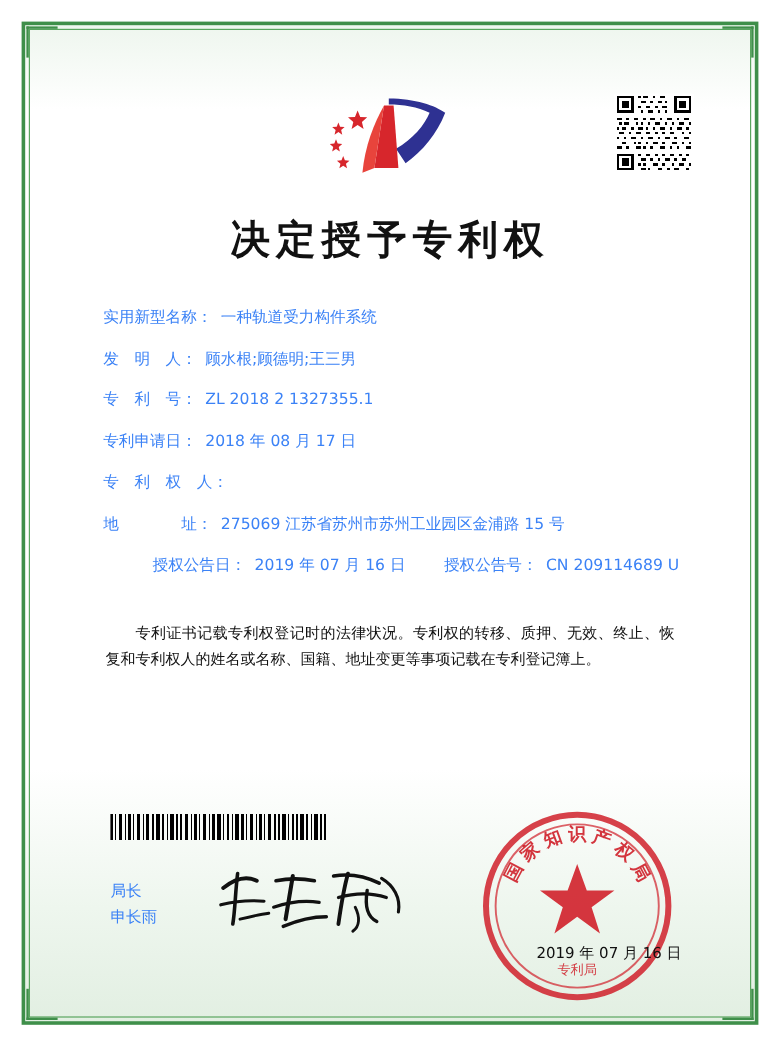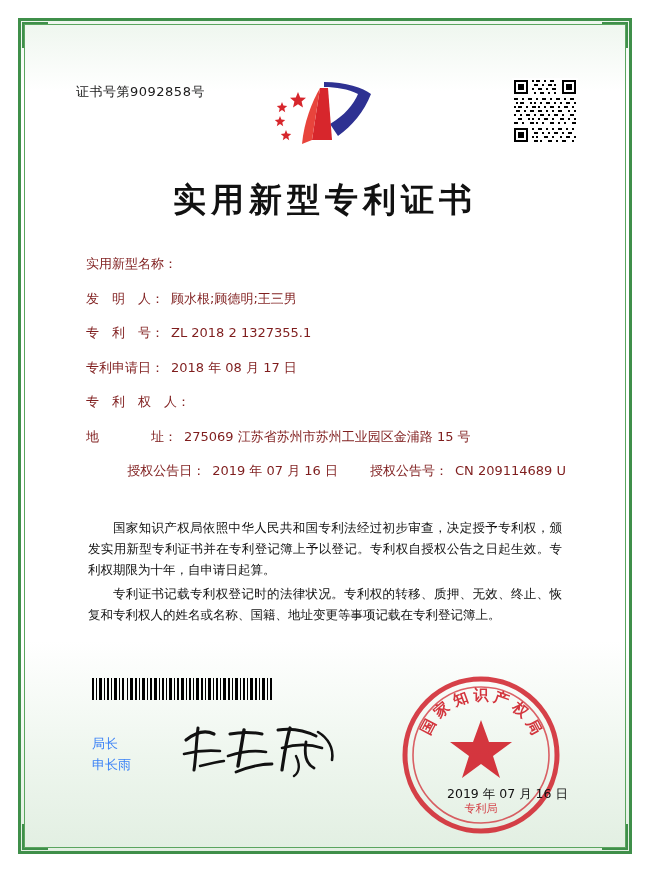--- a/index.html
+++ b/index.html
@@ -125,21 +125,21 @@
     position: absolute;
     left: 86px;
     top: 255px;
     width: 480px;
   }
   .field-row {
     display: flex;
     align-items: baseline;
     margin-bottom: 16.5px;
     font-size: 13px;
-    color: #7f1d1d;
+    color: #3b82f6;
   }
   .field-label {
     white-space: pre;
     flex: 0 0 auto;
     font-size: 13px;
   }
   .field-value {
     margin-left: 7px;
     font-size: 13px;
   }
@@ -231,21 +231,20 @@
 
   <div class="frame-outer"></div>
   <div class="frame-inner"></div>
   <div class="corner tl"></div>
   <div class="corner tr"></div>
   <div class="corner bl"></div>
   <div class="corner br"></div>
 
   <div class="content">
 
-    <div class="cert-no">证书号第9092858号</div>
 
     <div class="qr">
       <svg width="66" height="66" viewBox="0 0 33 33" shape-rendering="crispEdges">
         <rect width="33" height="33" fill="#ffffff"></rect>
         <g fill="#000000">
           <rect x="1" y="1" width="7" height="7"></rect>
             <rect x="2" y="2" width="5" height="5" fill="#ffffff"></rect>
             <rect x="3" y="3" width="3" height="3"></rect>
           <rect x="25" y="1" width="7" height="7"></rect>
             <rect x="26" y="2" width="5" height="5" fill="#ffffff"></rect>
@@ -371,25 +370,26 @@
         <path d="M52 10 L44 62 L34 66 C36 44 44 24 52 10 Z" fill="#e8443c"></path>
         <g fill="#d7262c">
           <polygon points="30,14 32.2,19.4 38,19.8 33.6,23.6 35,29.4 30,26.2 25,29.4 26.4,23.6 22,19.8 27.8,19.4"></polygon>
           <polygon points="14,24 15.4,27.6 19.2,27.9 16.3,30.4 17.2,34.2 14,32.1 10.8,34.2 11.7,30.4 8.8,27.9 12.6,27.6"></polygon>
           <polygon points="12,38 13.4,41.6 17.2,41.9 14.3,44.4 15.2,48.2 12,46.1 8.8,48.2 9.7,44.4 6.8,41.9 10.6,41.6"></polygon>
           <polygon points="18,52 19.4,55.6 23.2,55.9 20.3,58.4 21.2,62.2 18,60.1 14.8,62.2 15.7,58.4 12.8,55.9 16.6,55.6"></polygon>
         </g>
       </svg>
     </div>
 
-    <div class="doc-title">实用新型专利证书</div>
+    <div class="doc-title">决定授予专利权</div>
 
     <div class="fields">
       <div class="field-row">
         <span class="field-label">实用新型名称：</span>
+        <span class="field-value">一种轨道受力构件系统</span>
       </div>
       <div class="field-row">
         <span class="field-label">发　明　人：</span>
         <span class="field-value">顾水根;顾德明;王三男</span>
       </div>
       <div class="field-row">
         <span class="field-label">专　利　号：</span>
         <span class="field-value">ZL 2018 2 1327355.1</span>
       </div>
       <div class="field-row">
@@ -407,21 +407,20 @@
         <span class="field-label">授权公告日：</span>
         <span class="field-value">2019 年 07 月 16 日</span>
         <span class="col2">
           <span class="field-label">授权公告号：</span>
           <span class="field-value">CN 209114689 U</span>
         </span>
       </div>
     </div>
 
     <div class="paras">
-      <p class="para">国家知识产权局依照中华人民共和国专利法经过初步审查，决定授予专利权，颁发实用新型专利证书并在专利登记簿上予以登记。专利权自授权公告之日起生效。专利权期限为十年，自申请日起算。</p>
       <p class="para">专利证书记载专利权登记时的法律状况。专利权的转移、质押、无效、终止、恢复和专利权人的姓名或名称、国籍、地址变更等事项记载在专利登记簿上。</p>
     </div>
 
     <div class="barcode">
       <svg width="182" height="22" shape-rendering="crispEdges">
         <g fill="#000000">
           <rect x="0" y="0" width="2" height="22"></rect>
             <rect x="4" y="0" width="1" height="22"></rect>
             <rect x="7" y="0" width="3" height="22"></rect>
           <rect x="12" y="0" width="1" height="22"></rect>

